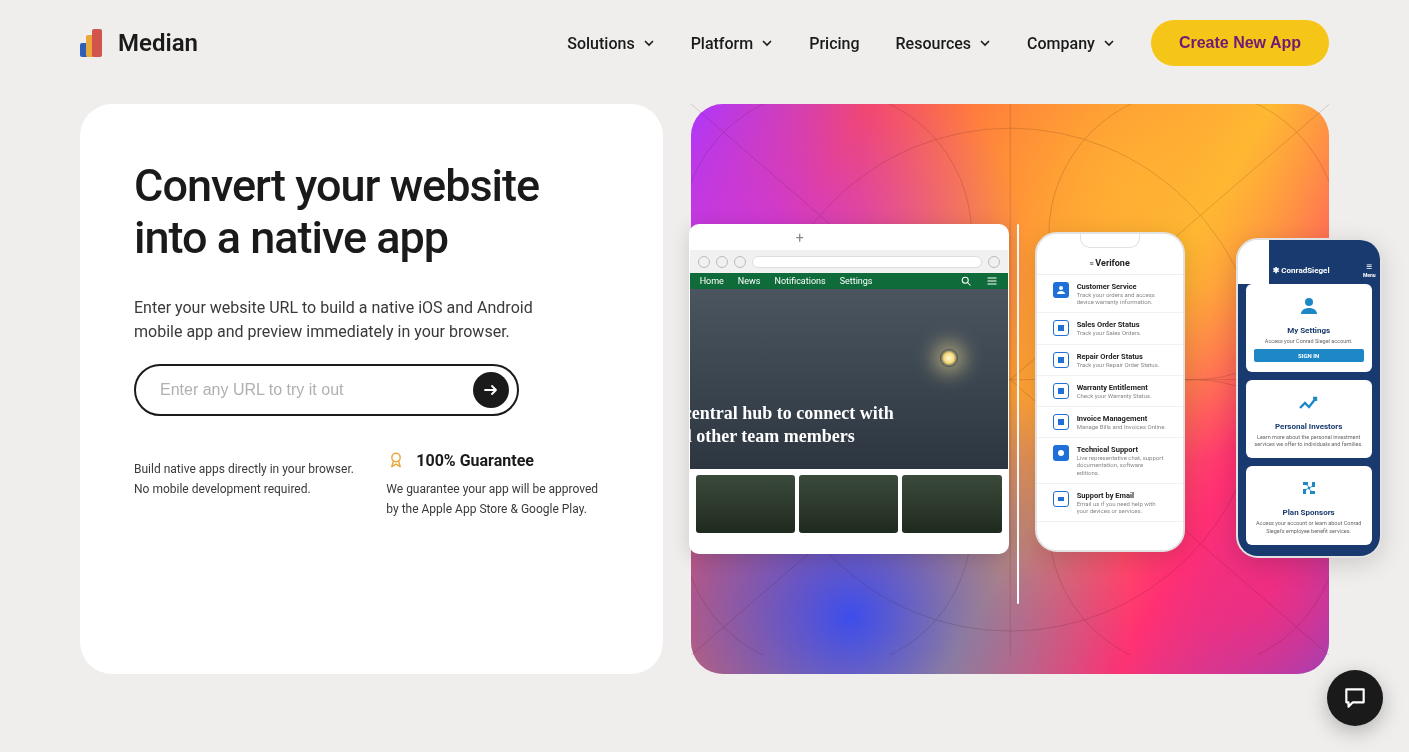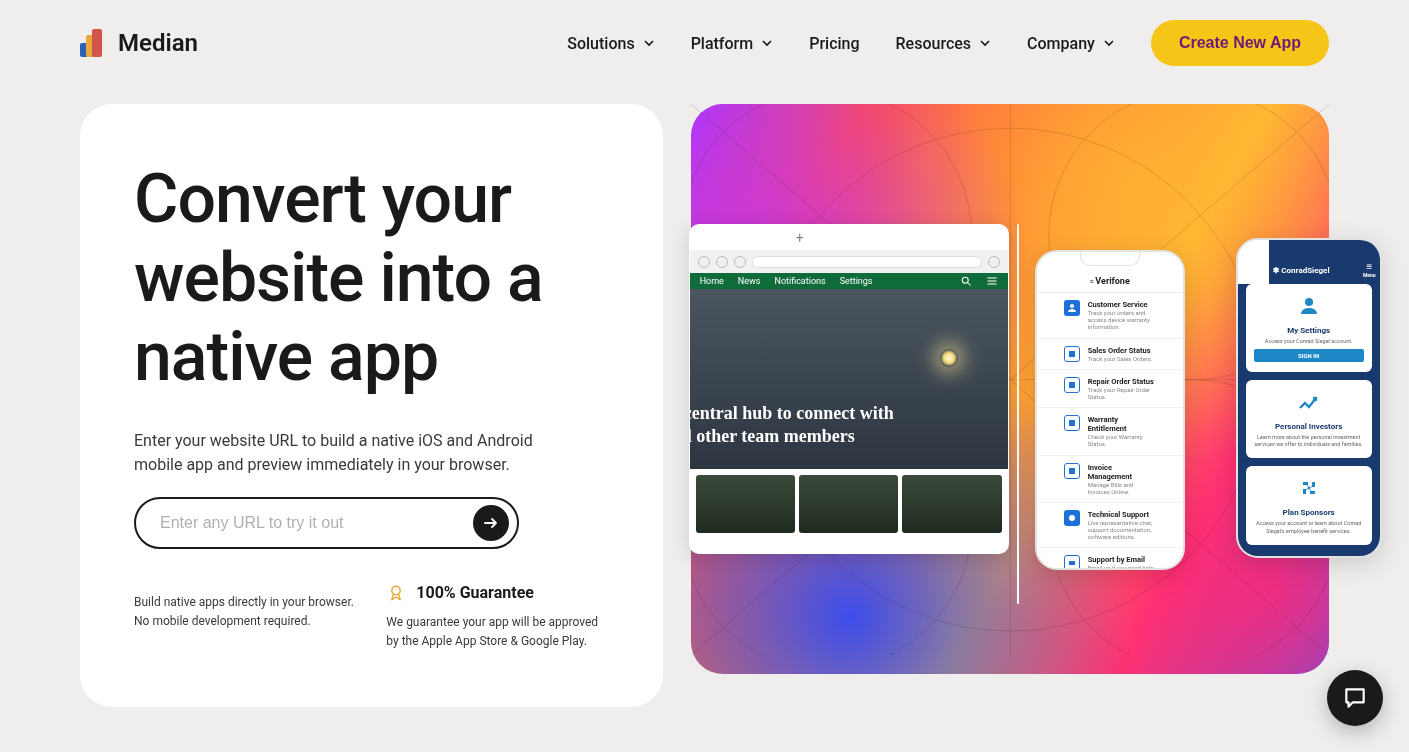--- a/index.html
+++ b/index.html
@@ -73,21 +73,21 @@
 }
 
 .hero-left {
   background: #fff;
   border-radius: 32px;
   padding: 56px 54px 56px 54px;
   width: 595px;
   min-height: 570px;
 }
 .hero-title {
-  font-size: 68px;
+  font-size: 45px;
   font-weight: 500;
   line-height: 1.16;
   letter-spacing: -1px;
   color: #1a1a1a;
 }
 .hero-sub {
   margin-top: 32px;
   font-size: 16px;
   line-height: 1.5;
   color: #3a3a3a;
@@ -263,36 +263,36 @@
   border: 2px solid #e2e2e2;
   overflow: hidden;
   box-shadow: 0 6px 24px rgba(0,0,0,0.15);
 }
 .phone .notch {
   position: absolute;
   top: 0; left: 50%; transform: translateX(-50%);
   width: 60px; height: 14px; background: #fff; border: 1px solid #e2e2e2; border-top: none;
   border-radius: 0 0 10px 10px;
 }
-.phone-1 { left: 344px; top: 146px; }
+.phone-1 { left: 344px; top: 128px; }
 .phone-2 { left: 545px; top: 134px; width: 146px; }
 
 .p1-header {
   margin-top: 20px;
   text-align: center;
   font-size: 9px;
   font-weight: 700;
   padding: 4px 0 6px;
   color: #222;
   border-bottom: 1px solid #eee;
 }
 .p1-row {
   display: flex;
   gap: 8px;
-  padding: 7px 27px;
+  padding: 7px 16px;
   border-bottom: 1px solid #f1f1f1;
 }
 .p1-icon { width: 16px; height: 16px; border-radius: 3px; flex-shrink: 0; display:flex;align-items:center;justify-content:center;}
 .p1-icon.blue { background:#1e6fd6; }
 .p1-icon.outline { border:1px solid #1e6fd6; }
 .p1-texts { flex: 1; }
 .p1-title { font-size: 7.5px; font-weight: 700; color: #222; }
 .p1-sub { font-size: 6px; color: #888; line-height: 1.2; }
 
 .p2-header {

